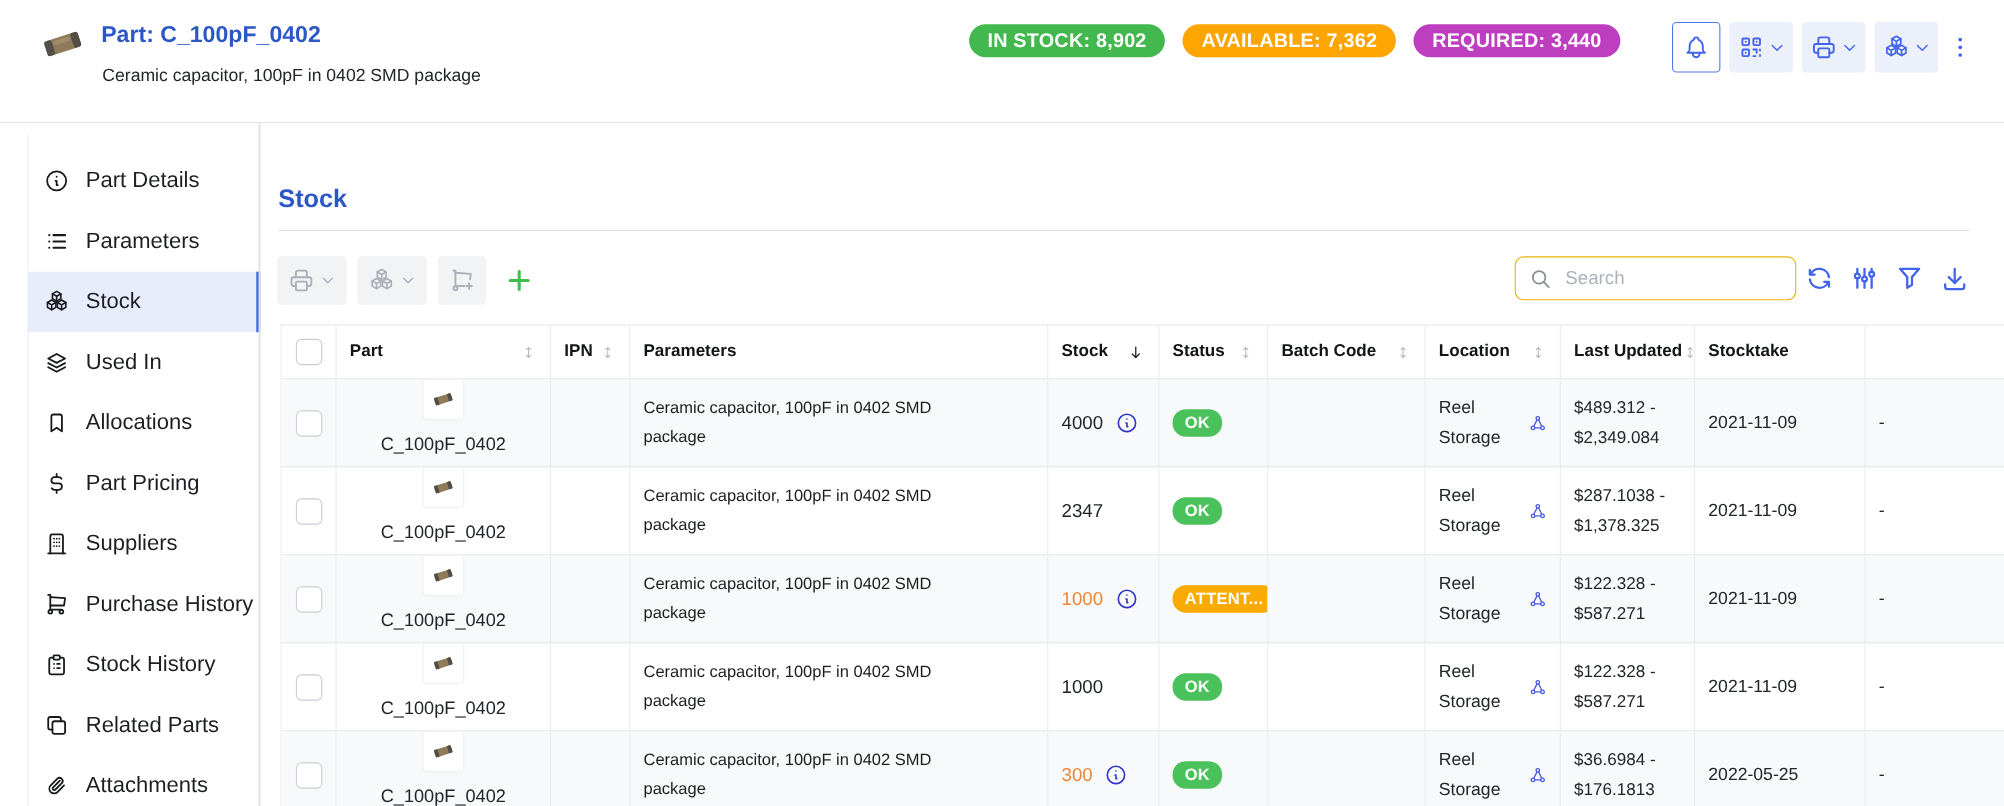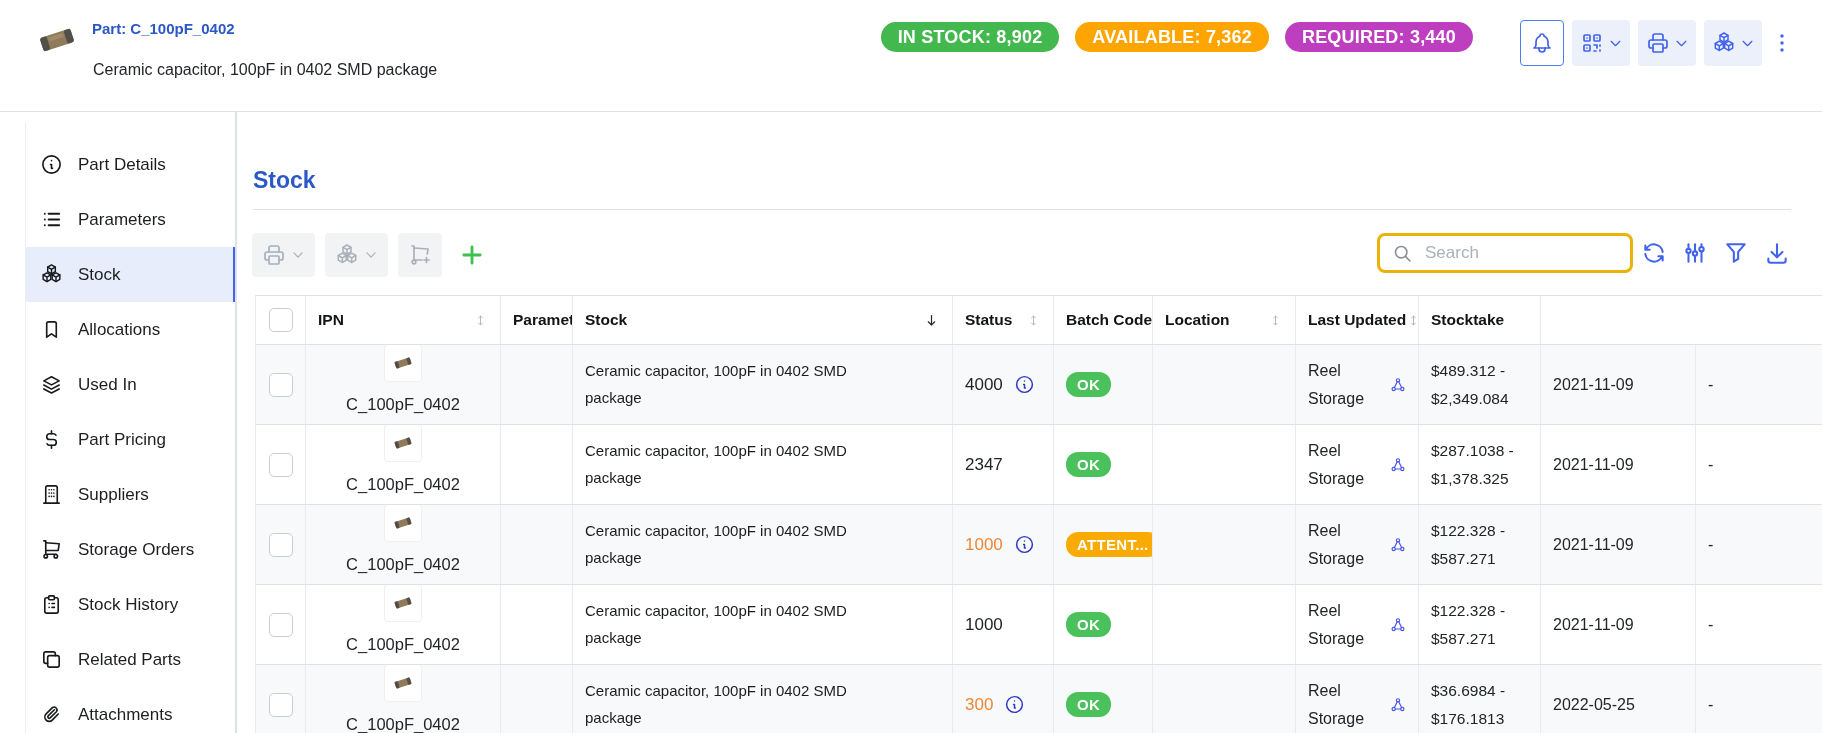--- a/index.html
+++ b/index.html
@@ -5,58 +5,58 @@
   html,body{margin:0;padding:0;background:#fff;}
   .app{position:relative;width:1822px;height:733px;overflow:hidden;background:#fff;
        font-family:"Liberation Sans",sans-serif;color:#212529;
        --accent:#4263eb; --title:#2b58c6; --low:#ee8534; --cols:50px 195px 72px 380px 101px 99px 143px 123px 122px 155px 127px;}
   .icn{display:inline-flex;}
   .icn svg{width:100%;height:100%;display:block;}
 
   
   .topbar{position:absolute;left:0;top:0;right:0;height:111px;background:#fff;border-bottom:1px solid #dee2e6;}
   .part-thumb{position:absolute;left:33px;top:22px;width:48px;height:38px;}
-  .part-title{position:absolute;left:92px;top:20px;font-size:15px;font-weight:700;color:var(--title);}
+  .part-title{position:absolute;left:92px;top:20px;font-size:21px;font-weight:700;color:var(--title);}
   .part-sub{position:absolute;left:93px;top:61px;font-size:16px;color:#222529;}
   .badges{position:absolute;top:22px;right:349px;display:flex;gap:16px;}
   .badge{height:30px;display:flex;align-items:center;padding:0 17px;border-radius:15px;color:#fff;
          font-weight:700;font-size:18px;letter-spacing:.2px;white-space:nowrap;}
   .actions{position:absolute;top:20px;right:28px;display:flex;gap:8px;align-items:center;}
   .hbtn{display:flex;align-items:center;justify-content:center;gap:4px;height:46px;border:none;border-radius:4px;
         cursor:pointer;background:transparent;padding:0;color:var(--accent);}
   .hbtn.light{width:58px;background:#ecf0fb;}
   .hbtn.outline{width:44px;background:#fff;border:1px solid #4e7bf0;}
   .hbtn.plain{width:24px;}
   .hbtn .icn{width:24px;height:24px;}
   .hbtn .icn.chev{width:15px;height:15px;}
 
   
   .sidebar{position:absolute;left:0;top:112px;width:237px;bottom:0;background:#fff;}
   .sidebar::after{content:"";position:absolute;right:0;top:0;bottom:0;width:2px;background:#dee2e6;}
   .side-track{position:absolute;left:25px;top:10px;bottom:0;width:1px;background:#ecedef;}
   .side-items{position:absolute;top:25px;left:25px;right:2px;}
   .side-item{height:55px;display:flex;align-items:center;gap:15px;padding-left:15px;cursor:pointer;position:relative;}
   .side-item .icn{width:23px;height:23px;color:#17191c;flex-shrink:0;}
-  .side-item .lbl{font-size:17px;color:#1c1e21;white-space:nowrap;}
+  .side-item .lbl{font-size:20px;color:#1c1e21;white-space:nowrap;}
   .side-item.active{background:#e8edfc;}
   .side-item.active::after{content:"";position:absolute;right:-2px;top:0;bottom:0;width:4px;background:var(--accent);}
 
   
   .main{position:absolute;left:237px;top:112px;right:0;bottom:0;background:#fff;}
   .panel-title{position:absolute;left:16px;top:36px;font-size:23px;font-weight:700;color:var(--title);}
   .panel-divider{position:absolute;left:16px;top:97px;width:1538px;height:1px;background:#dee2e6;}
   .toolbar{position:absolute;left:15px;top:121px;display:flex;gap:10px;align-items:center;}
   .tbtn{height:44px;background:#f1f3f5;border:none;border-radius:4px;display:flex;align-items:center;
         justify-content:center;gap:5px;color:#a8b0ba;cursor:pointer;padding:0 10px;}
   .tbtn .icn{width:24px;height:24px;}
   .tbtn .icn.chev{width:14px;height:14px;}
   .plusbtn{width:36px;height:44px;background:transparent;border:none;color:#3fbf4e;cursor:pointer;
            display:flex;align-items:center;justify-content:center;margin-left:2px;padding:0;}
   .plusbtn .icn{width:28px;height:28px;}
-  .search-wrap{position:absolute;left:1140px;top:121px;width:256px;height:40px;border:3px solid #eab308;border-radius:8px;
+  .search-wrap{position:absolute;left:1140px;top:121px;width:256px;height:40px;border:1px solid #eab308;border-radius:8px;
                display:flex;align-items:center;gap:10px;padding:0 12px;background:#fff;box-sizing:border-box;}
   .search-wrap .icn{width:21px;height:21px;color:#868e96;flex-shrink:0;}
   .search-input{border:none;outline:none;flex:1;min-width:0;font-size:17px;color:#212529;font-family:inherit;background:transparent;}
   .search-input::placeholder{color:#aab1b9;}
   .table-actions{position:absolute;left:1404px;top:128px;display:flex;gap:15px;align-items:center;}
   .ticon{width:26px;height:26px;color:var(--accent);background:none;border:none;padding:0;cursor:pointer;}
 
   
   .table{position:absolute;left:18px;top:183px;width:1567px;border-top:1px solid #dee2e6;border-left:1px solid #e9ecef;}
   .thead{display:grid;grid-template-columns:var(--cols);background:#fff;border-bottom:1px solid #dee2e6;height:48px;}
@@ -228,34 +228,34 @@
                 <path d="M0 -4.6 L4 -2.3 L4 2.3 L0 4.6 L-4 2.3 L-4 -2.3 Z"></path>
                 <path d="M-4 -2.3 L0 0 L4 -2.3 M0 0 L0 4.6"></path>
               </g>
             </svg>
           </span>
           <span class="lbl">Stock</span>
         </div>
         <div class="side-item">
           <span class="icn">
             <svg viewBox="0 0 24 24" fill="none" stroke="currentColor" stroke-width="1.7" stroke-linecap="round" stroke-linejoin="round">
-              <path d="M9 4h6a2 2 0 0 1 2 2v14l-5-3.5-5 3.5V6a2 2 0 0 1 2-2z"></path>
-            </svg>
-          </span>
-          <span class="lbl">Allocations</span>
-        </div>
-        <div class="side-item">
-          <span class="icn">
-            <svg viewBox="0 0 24 24" fill="none" stroke="currentColor" stroke-width="1.7" stroke-linecap="round" stroke-linejoin="round">
               <path d="M12 4l8 4.2-8 4.2-8-4.2z"></path>
               <path d="M4 12.6l8 4.2 8-4.2"></path>
               <path d="M4 16.6l8 4.2 8-4.2"></path>
             </svg>
           </span>
           <span class="lbl">Used In</span>
+        </div>
+        <div class="side-item">
+          <span class="icn">
+            <svg viewBox="0 0 24 24" fill="none" stroke="currentColor" stroke-width="1.7" stroke-linecap="round" stroke-linejoin="round">
+              <path d="M9 4h6a2 2 0 0 1 2 2v14l-5-3.5-5 3.5V6a2 2 0 0 1 2-2z"></path>
+            </svg>
+          </span>
+          <span class="lbl">Allocations</span>
         </div>
         <div class="side-item">
           <span class="icn">
             <svg viewBox="0 0 24 24" fill="none" stroke="currentColor" stroke-width="1.7" stroke-linecap="round" stroke-linejoin="round">
               <path d="M16.6 7.5a3 3 0 0 0-2.6-1.5h-4a3 3 0 0 0 0 6h4a3 3 0 0 1 0 6h-4a3 3 0 0 1-2.6-1.5"></path>
               <path d="M12 3v3m0 12v3"></path>
             </svg>
           </span>
           <span class="lbl">Part Pricing</span>
         </div>
@@ -279,21 +279,21 @@
         </div>
         <div class="side-item">
           <span class="icn">
             <svg viewBox="0 0 24 24" fill="none" stroke="currentColor" stroke-width="1.7" stroke-linecap="round" stroke-linejoin="round">
               <circle cx="6" cy="19" r="1.8"></circle>
               <circle cx="16.5" cy="19" r="1.8"></circle>
               <path d="M17 17H6V3H4"></path>
               <path d="M6 5l14 1-1 7H6"></path>
             </svg>
           </span>
-          <span class="lbl">Storage Orders</span>
+          <span class="lbl">Purchase History</span>
         </div>
         <div class="side-item">
           <span class="icn">
             <svg viewBox="0 0 24 24" fill="none" stroke="currentColor" stroke-width="1.7" stroke-linecap="round" stroke-linejoin="round">
               <path d="M9 5H7a2 2 0 0 0-2 2v12a2 2 0 0 0 2 2h10a2 2 0 0 0 2-2V7a2 2 0 0 0-2-2h-2"></path>
               <rect x="9" y="3" width="6" height="4" rx="1"></rect>
               <line x1="9.5" y1="11" x2="9.51" y2="11"></line>
               <line x1="12.5" y1="11" x2="15" y2="11"></line>
               <line x1="9.5" y1="15" x2="9.51" y2="15"></line>
               <line x1="12.5" y1="15" x2="15" y2="15"></line>
@@ -426,20 +426,30 @@
             </svg>
           </span></button>
       </div>
 
     <div class="table">
       <div class="thead" id="thead">
           <div class="th center">
             <div class="checkbox"></div>
           </div>
           <div class="th">
+            <span>Part</span>
+            <span class="icn sort both">
+              <svg viewBox="0 0 24 24" fill="none" stroke="currentColor" stroke-width="1.6" stroke-linecap="round" stroke-linejoin="round">
+                <line x1="12" y1="5" x2="12" y2="19"></line>
+                <polyline points="9 7.8 12 4.8 15 7.8"></polyline>
+                <polyline points="9 16.2 12 19.2 15 16.2"></polyline>
+              </svg>
+            </span>
+          </div>
+          <div class="th">
             <span>IPN</span>
             <span class="icn sort both">
               <svg viewBox="0 0 24 24" fill="none" stroke="currentColor" stroke-width="1.6" stroke-linecap="round" stroke-linejoin="round">
                 <line x1="12" y1="5" x2="12" y2="19"></line>
                 <polyline points="9 7.8 12 4.8 15 7.8"></polyline>
                 <polyline points="9 16.2 12 19.2 15 16.2"></polyline>
               </svg>
             </span>
           </div>
           <div class="th">

